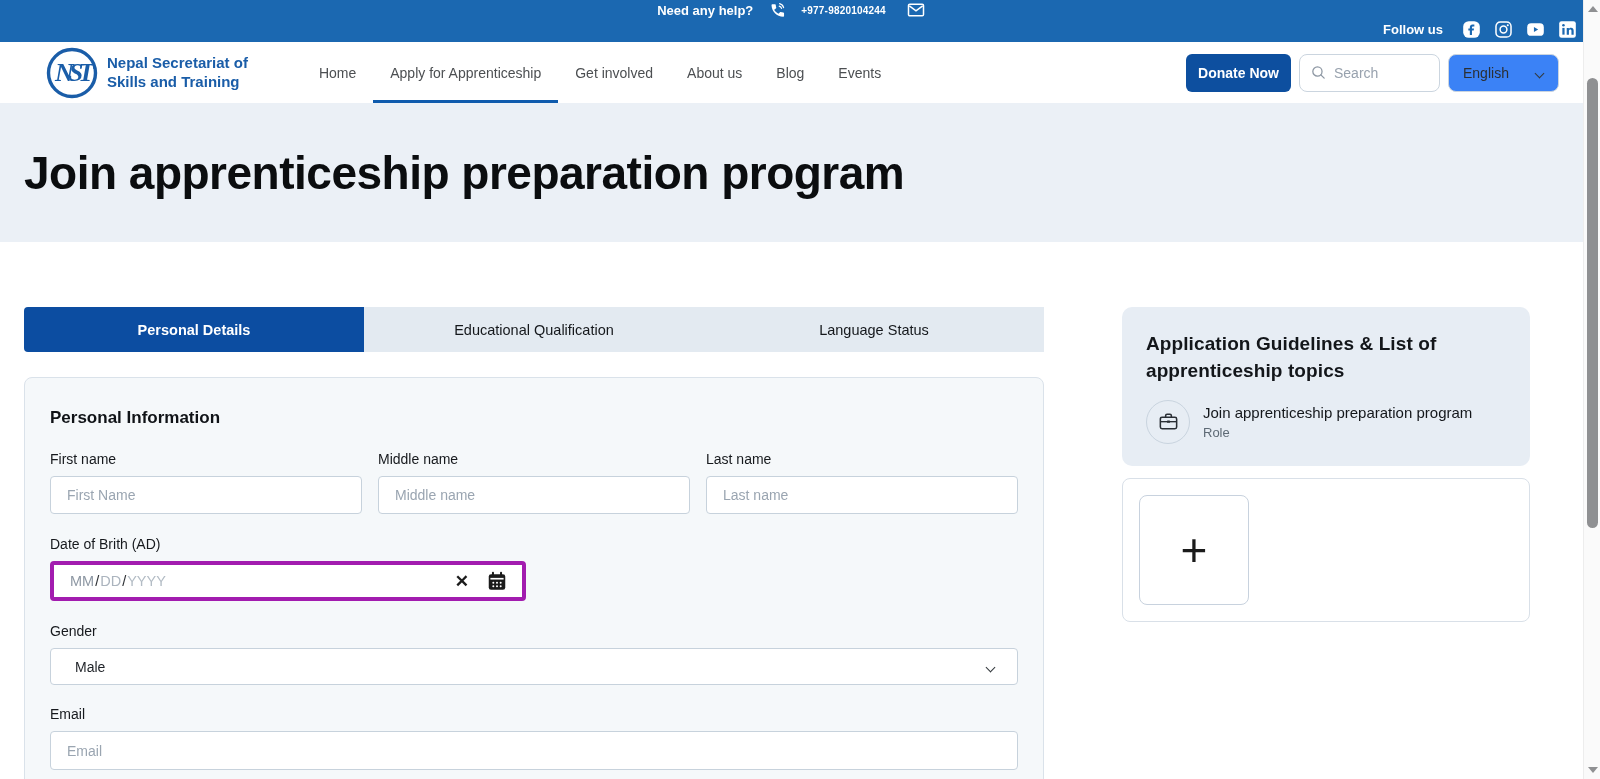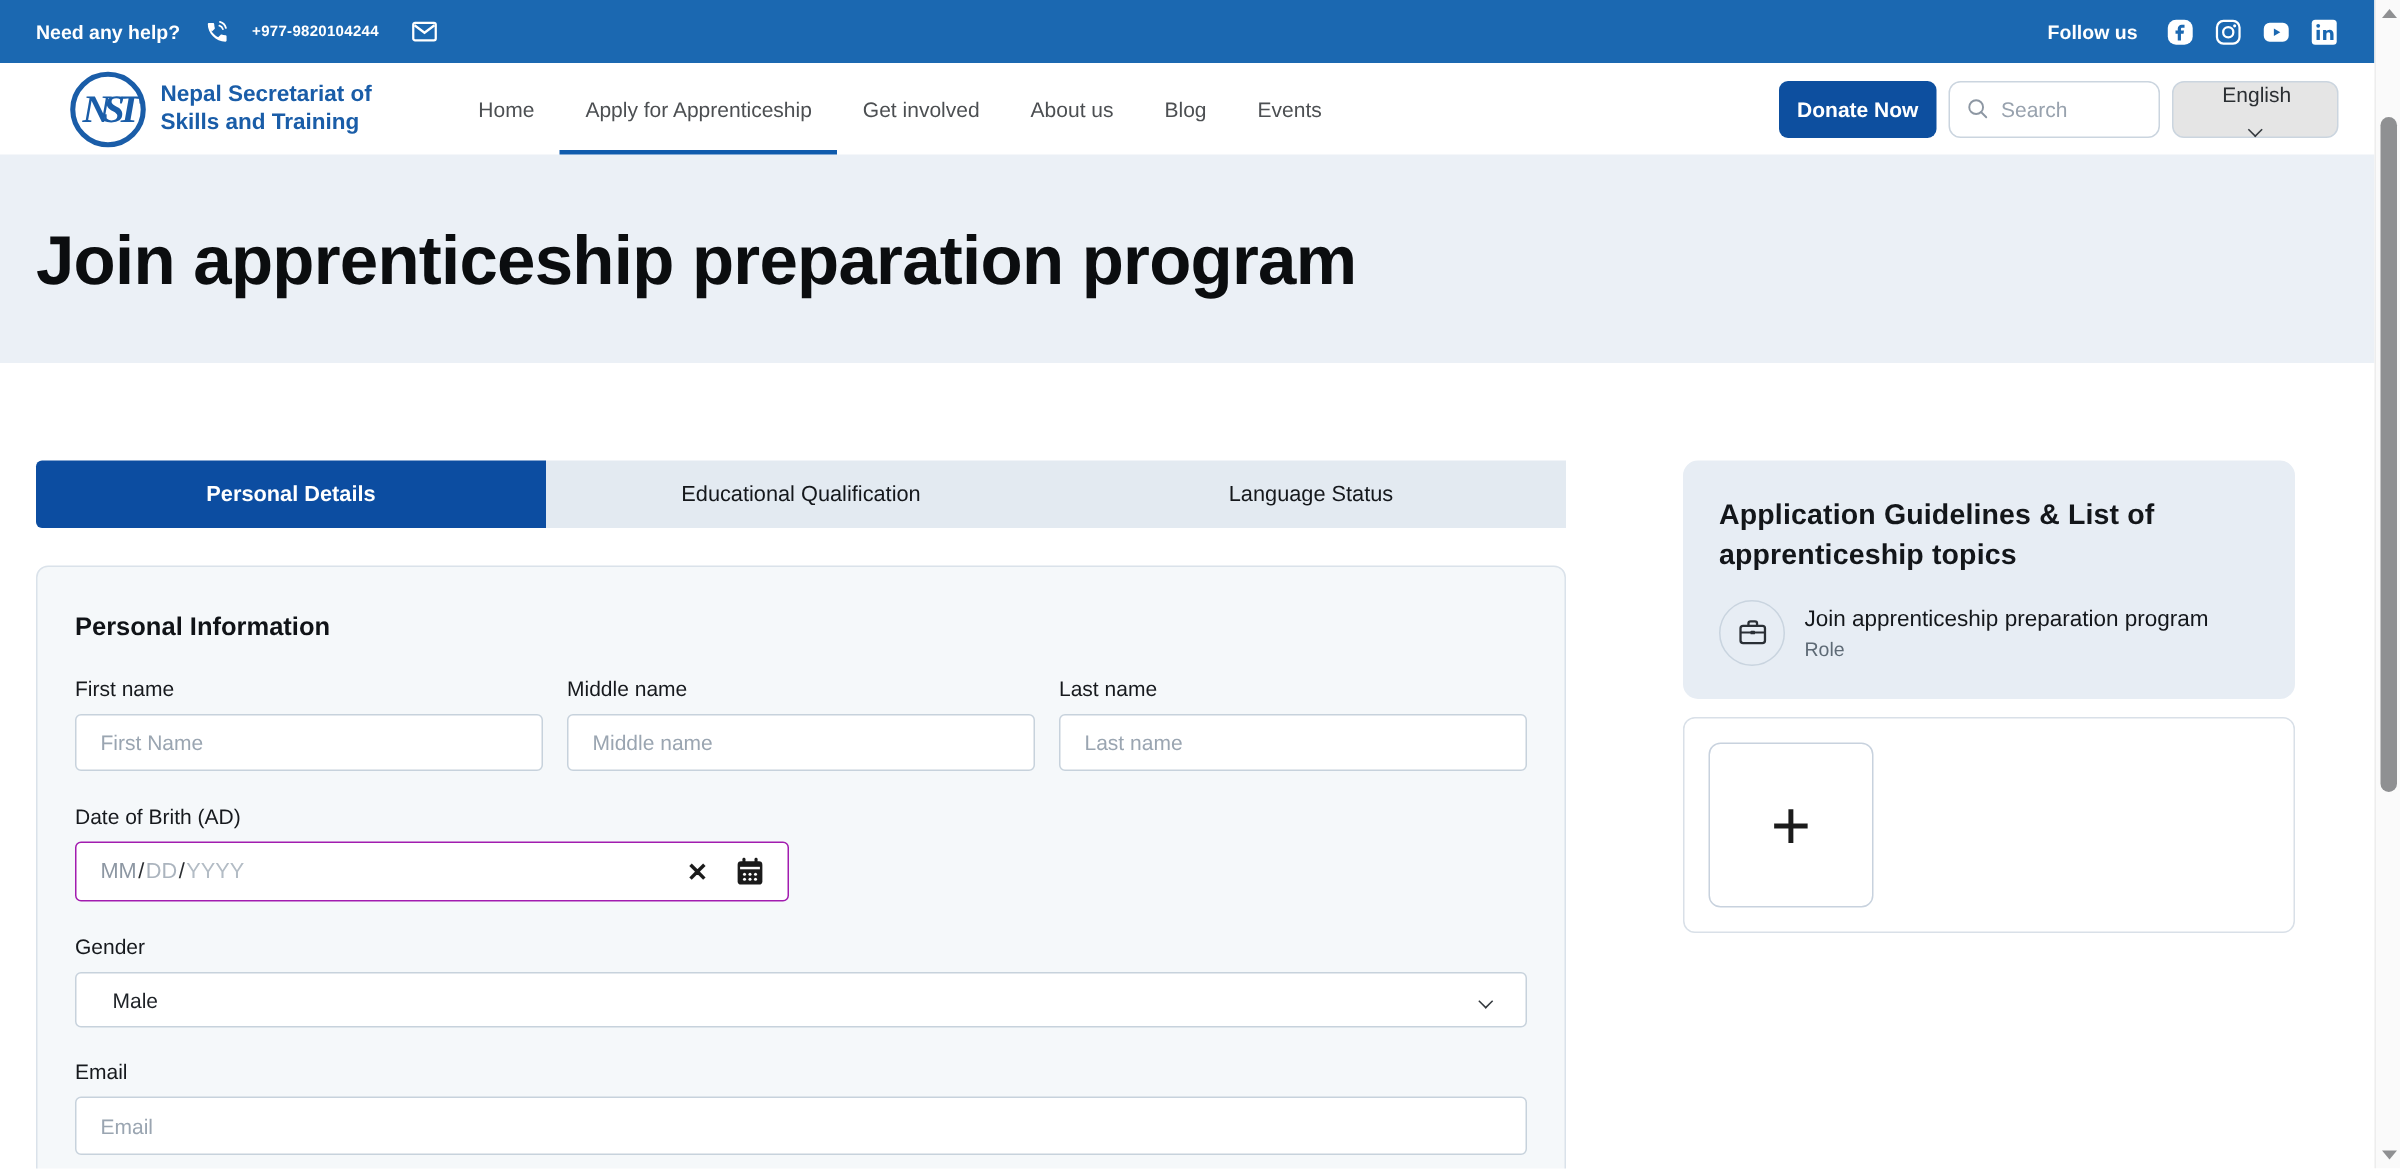--- a/index.html
+++ b/index.html
@@ -1,42 +1,42 @@
 <!DOCTYPE html>
 <html><head>
 <meta charset="utf-8">
 <style>
   * { margin:0; padding:0; box-sizing:border-box; }
   html,body { width:1600px; height:779px; overflow:hidden; }
   body { font-family:"Liberation Sans", sans-serif; background:#ffffff; position:relative; }
   .page { width:1583px; }
 
   
-  .topbar { height:42px; background:#1B68B1; color:#fff; display:flex; align-items:center; padding:0 24px; }
+  .topbar { height:42px; background:#1B68B1; color:#fff; display:flex; align-items:center; padding:0 6px;flex-direction:column; }
   .topbar-left { display:flex; align-items:center; gap:14px; }
   .help-text { font-size:13px; font-weight:bold; }
   .phone-number { font-size:10px; font-weight:bold; letter-spacing:.2px; cursor:pointer; }
   .top-icon { width:20px; height:20px; display:inline-flex; align-items:center; justify-content:center; cursor:pointer; }
   .topbar-right { margin-left:auto; display:flex; align-items:center; gap:13px; }
   .follow-text { font-size:13px; font-weight:bold; margin-right:6px; }
   .social-icon { width:19px; height:19px; display:inline-flex; cursor:pointer; }
 
   
   .header { height:61px; background:#fff; display:flex; align-items:stretch; padding:0 24px 0 46px; }
   .brand { display:flex; align-items:center; gap:9px; cursor:pointer; }
   .brand-name { color:#1A5DA8; font-size:15px; font-weight:bold; line-height:1.25; }
   .nav { display:flex; align-items:stretch; margin-left:54px; }
   .nav-item { display:flex; align-items:center; padding:12px 17px; font-size:14px; color:#4C4F52; cursor:pointer; border-bottom:3px solid transparent; border-top:3px solid transparent; }
   .nav-item.active { border-bottom-color:#0F5BAD; }
   .header-right { margin-left:auto; display:flex; align-items:center; gap:8px; }
   .donate-btn { background:#0D4F9F; color:#fff; font-size:14px; font-weight:bold; border:none; border-radius:6px; width:105px; height:38px; cursor:pointer; }
   .search-box { width:141px; height:38px; border:1px solid #CBD5DF; border-radius:8px; background:#fff; display:flex; align-items:center; padding:0 10px; gap:7px; }
   .search-box input { border:none; outline:none; width:90px; font-size:14px; color:#333; font-family:"Liberation Sans", sans-serif; }
   .search-box input::placeholder { color:#98A2AE; }
-  .lang-select { width:111px; height:38px; border:1px solid #CBD5DF; border-radius:8px; background:#e5e5e5; display:flex; align-items:center; justify-content:space-between; padding:0 12px 0 14px; font-size:14px; color:#2B2F33; cursor:pointer;flex-direction:column; }
+  .lang-select { width:111px; height:38px; border:1px solid #CBD5DF; border-radius:8px; background:#3b82f6; display:flex; align-items:center; justify-content:space-between; padding:0 12px 0 14px; font-size:14px; color:#2B2F33; cursor:pointer; }
 
   
   .hero { height:139px; background:#EBF0F6; display:flex; align-items:center; padding:0 24px; }
   .hero-title { font-size:46px; font-weight:bold; color:#0B0D0F; letter-spacing:-0.5px; }
 
   
   .content { display:flex; padding:65px 0 0 24px; align-items:flex-start; }
   .left-col { width:1020px; }
   .right-col { width:408px; margin-left:78px; }
 
@@ -46,21 +46,21 @@
   .tab.active { background:#0C4DA1; color:#fff; font-weight:bold; border-radius:4px 0 0 4px; }
 
   
   .panel { margin-top:25px; background:#F5F8FA; border:1px solid #DAE2EA; border-radius:8px; padding:30px 25px 40px; height:560px; }
   .section-title { font-size:17px; font-weight:bold; color:#101317; margin-bottom:23px; }
   .field-label { font-size:14px; color:#16191D; margin-bottom:9px; display:block; }
   .row3 { display:grid; grid-template-columns:312px 312px 312px; column-gap:16px; }
   .row2 { display:grid; grid-template-columns:476px 476px; column-gap:16px; margin-top:22px; }
   .text-input { width:100%; height:38px; background:#fff; border:1px solid #C7D2DC; border-radius:4px; padding:0 16px; font-size:14px; color:#333; font-family:"Liberation Sans", sans-serif; outline:none; }
   .text-input::placeholder { color:#9AA5B1; }
-  .date-input { height:40px; background:#fff; border:1px solid #a21caf; border-radius:4px; display:flex; align-items:center; padding:0 14px 0 16px; font-size:14.5px; }
+  .date-input { height:40px; background:#fff; border:4px solid #a21caf; border-radius:4px; display:flex; align-items:center; padding:0 14px 0 16px; font-size:14.5px; }
   .date-parts { display:flex; gap:1px; }
   .dp-mm { color:#8D97A3; } .dp-sep { color:#2A2D31; } .dp-dd { color:#ABB4BE;text-align:center; } .dp-yyyy { color:#B3BCC5; }
   .date-spacer { flex:1; }
   .clear-x { font-size:17px; font-weight:bold; color:#1B1B1B; cursor:pointer; margin-right:17px; line-height:1; }
   .cal-icon { width:22px; height:22px; cursor:pointer; display:inline-flex; }
   .gender-row { margin-top:22px; }
   .select-box { width:100%; height:37px; background:#fff; border:1px solid #C7D2DC; border-radius:4px; display:flex; align-items:center; padding:0 20px 0 24px; font-size:14px; color:#1E2227; cursor:pointer; }
   .select-box .grow { flex:1; }
   .email-row { margin-top:21px; }
   .email-input { height:39px; }

